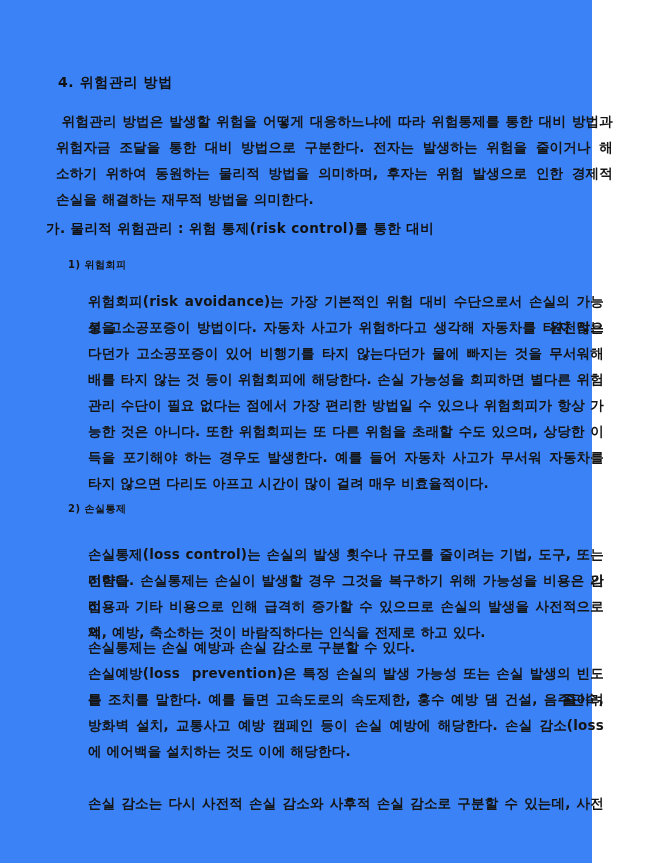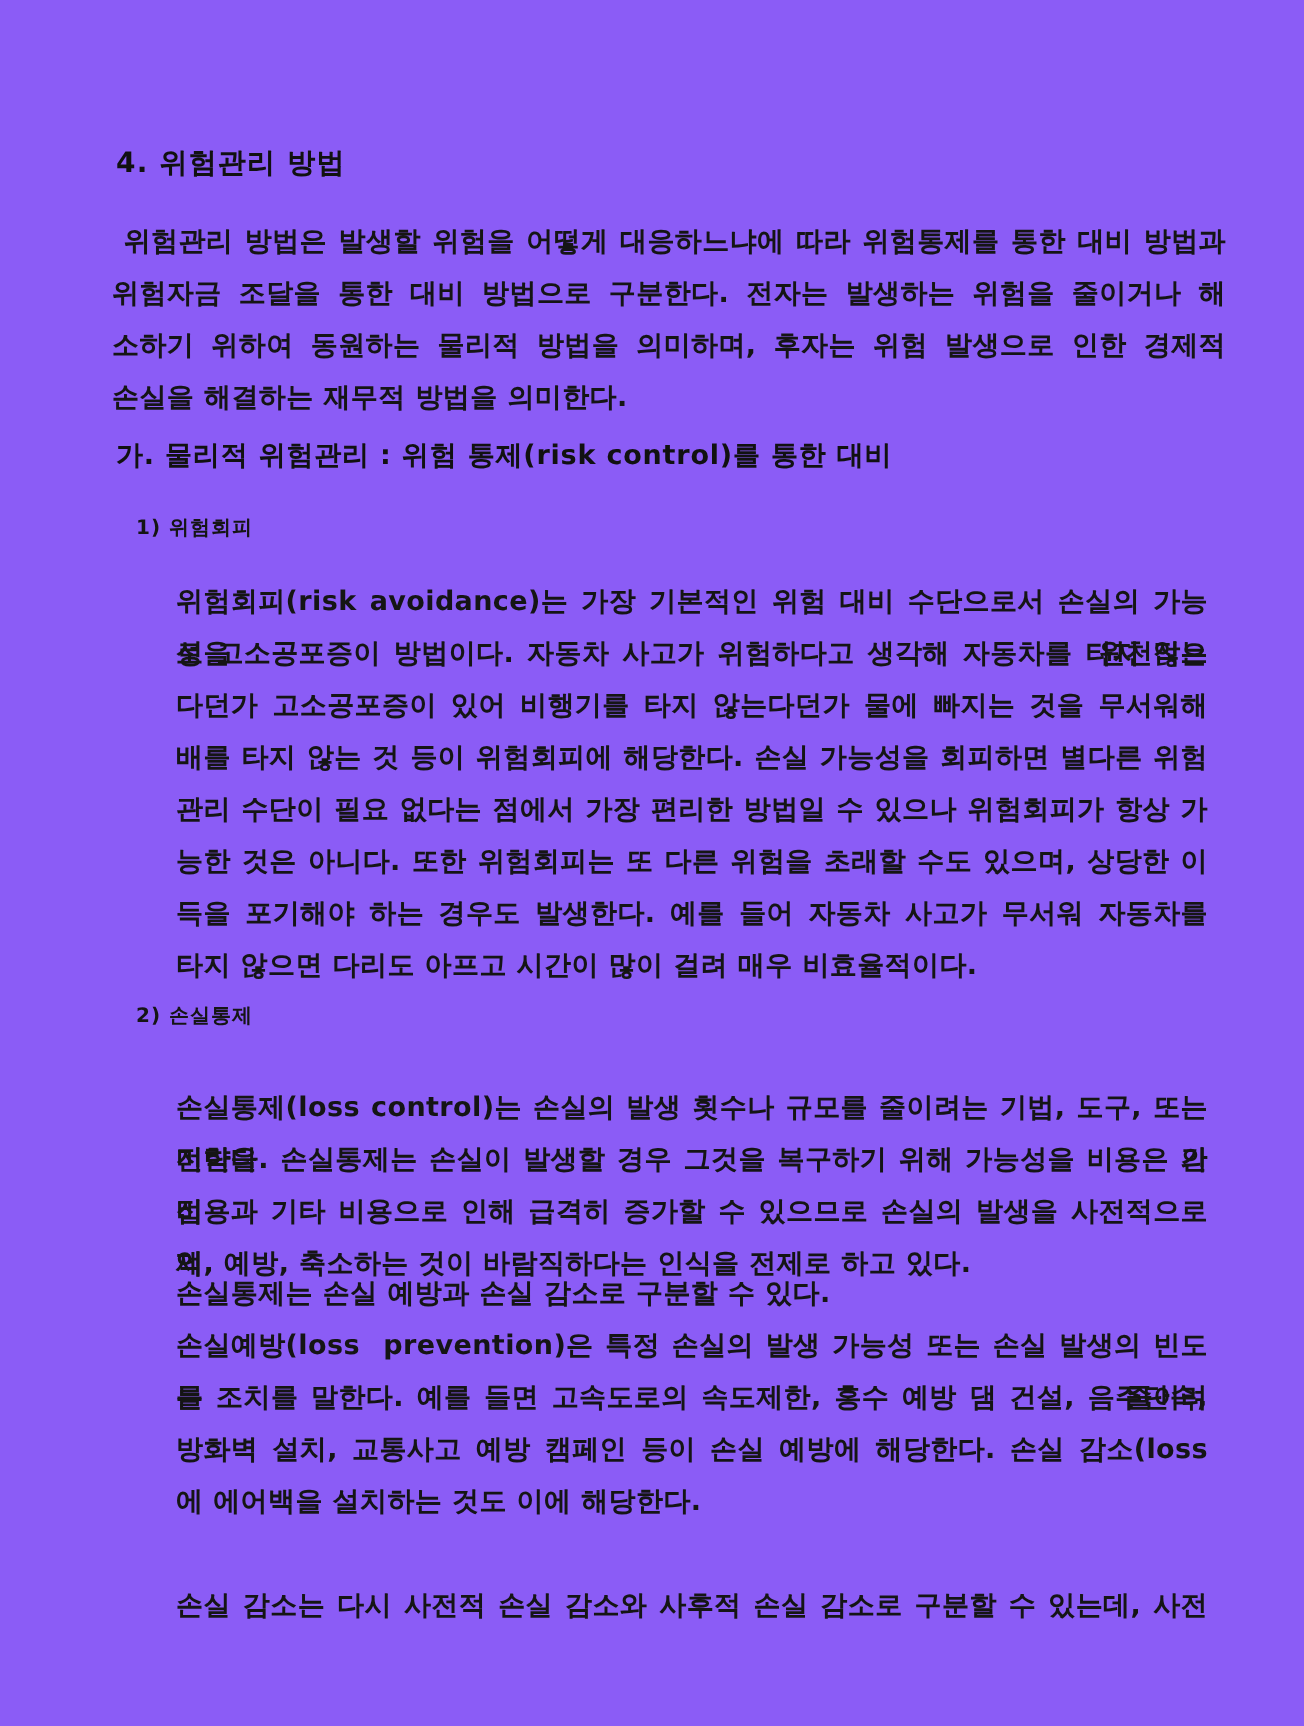--- a/index.html
+++ b/index.html
@@ -15,23 +15,23 @@
     overflow: hidden;
     font-family: "DejaVu Sans", "Liberation Sans", sans-serif;
     color: #161616;
     -webkit-font-smoothing: none;
   }
 
   .page {
     position: absolute;
     left: 0;
     top: 0;
-    width: 652px;
+    width: 592px;
     height: 863px;
-    background: #8b5cf6;
+    background: #3b82f6;
   }
 
   
   .blk {
     position: absolute;
     font-size: 13.5px;
     line-height: 26px;
     letter-spacing: 0.2px;
     font-weight: 700;
     color: #151515;
@@ -68,21 +68,21 @@
   
   #intro-para {
     left: 56px;
     top: 108px;
     width: 557px;
   }
 
   
   .h-sub {
     position: absolute;
-    left: 58px;
+    left: 46px;
     top: 217px;
     font-size: 13.5px;
     line-height: 22px;
     font-weight: 800;
     letter-spacing: 0.4px;
     color: #111111;
     white-space: pre;
   }
 
   

